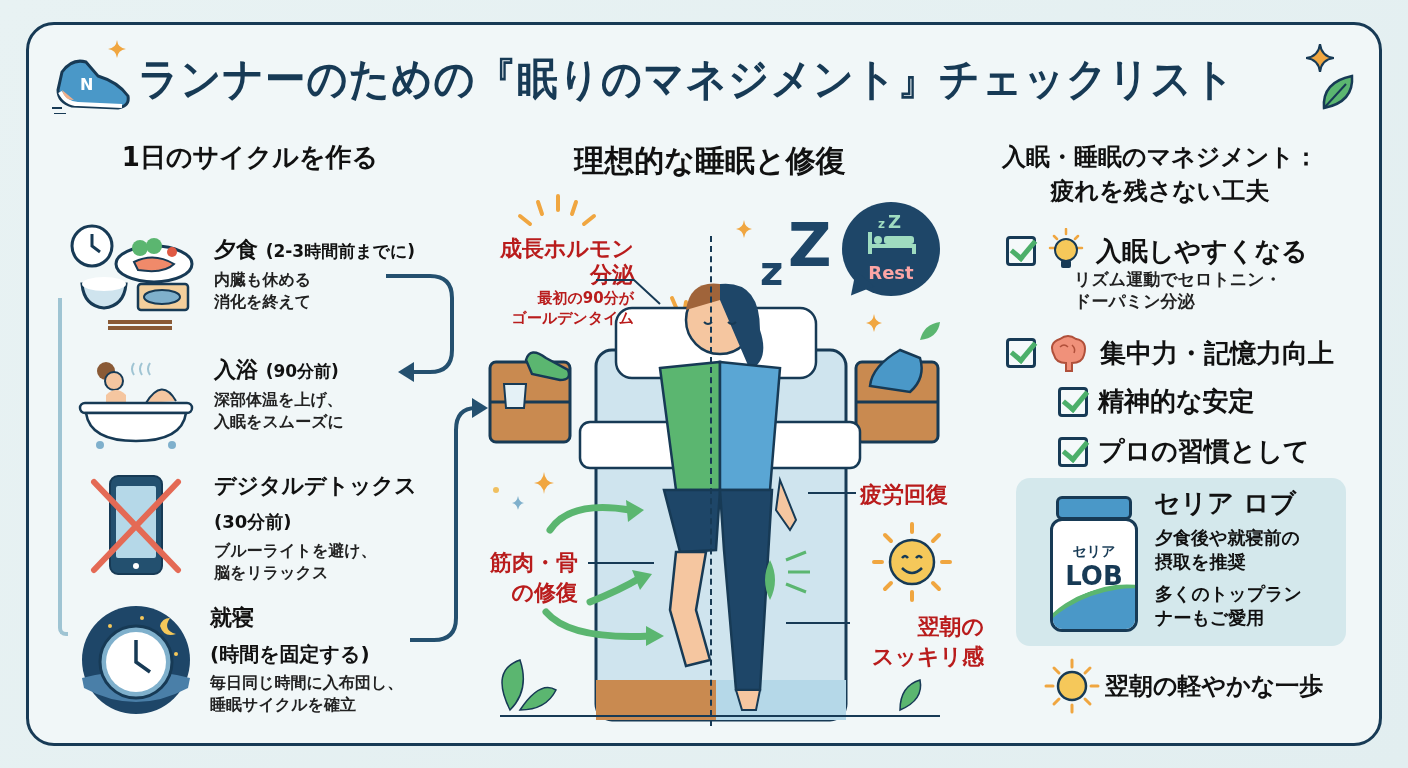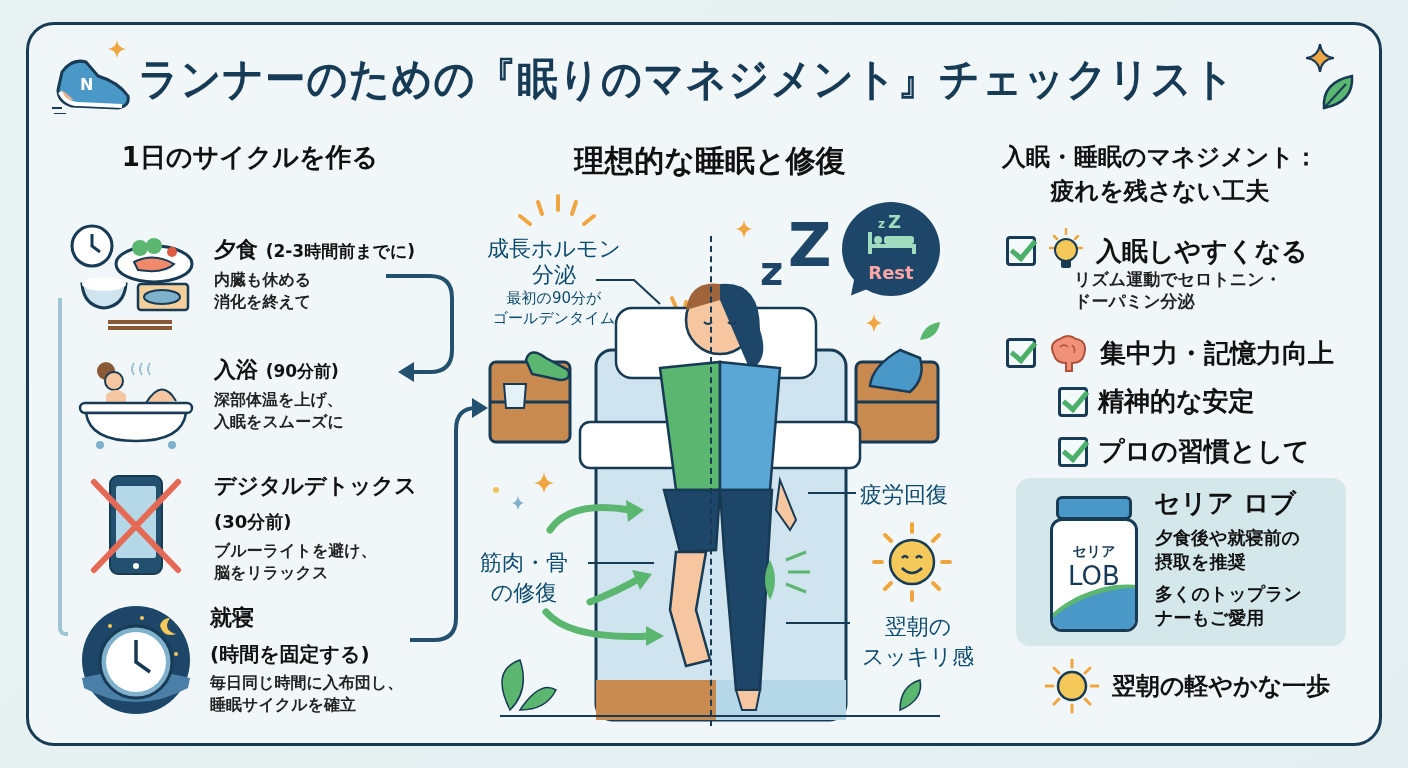--- a/index.html
+++ b/index.html
@@ -18,40 +18,40 @@
   .abs { position: absolute; }
   .title {
     position: absolute; left: 138px; top: 50px;
     font-size: 44px; font-weight: bold; color: #173a55; letter-spacing: 1px;
     white-space: nowrap; transform: scaleX(0.92); transform-origin: left;
   }
   .sec-head { position: absolute; font-weight: bold; font-size: 26px; text-align: center; line-height: 34px; color: #111; white-space: nowrap; }
   .item-h { font-weight: bold; font-size: 22px; line-height: 36px; white-space: nowrap; }
   .item-h small { font-size: 17px; font-weight: bold; }
   .item-d { font-weight: bold; font-size: 16px; line-height: 22px; color: #222; white-space: nowrap; }
-  .lbl { position: absolute; font-weight: normal; color: #0c4a6e; text-align: center; white-space: nowrap; }
+  .lbl { position: absolute; font-weight: bold; color: #b91c1c; text-align: right; white-space: nowrap; }
   .check-row { position: absolute; display: flex; align-items: center; gap: 10px; margin-left: 34px; }
   .cbox {
     width: 30px; height: 30px; border: 3px solid #173a55; border-radius: 4px; position: relative; background: #f4f9fa;
   }
   .cbox::after {
     content: ""; position: absolute; left: 7px; top: -4px; width: 10px; height: 20px;
     border-right: 5px solid #4caf6a; border-bottom: 5px solid #4caf6a; transform: rotate(40deg);
   }
   .ck-text { font-weight: bold; font-size: 26px; white-space: nowrap; }
   .product {
     position: absolute; left: 1016px; top: 478px; width: 330px; height: 168px;
     background: #d4e8ec; border-radius: 14px;
   }
   .bottle { position: absolute; left: 34px; top: 18px; width: 88px; height: 108px; }
   .bottle .cap { position: absolute; left: 6px; top: 0; width: 76px; height: 24px; background: #4a98c8; border: 3px solid #173a55; border-radius: 6px; }
   .bottle .body { position: absolute; left: 0; top: 22px; width: 88px; height: 114px; background: #fff; border: 3px solid #173a55; border-radius: 12px; overflow: hidden; }
   .bottle .wave { position: absolute; left: -20px; bottom: -40px; width: 140px; height: 80px; background: #4a98c8; border-radius: 50%; border-top: 5px solid #5bb670; transform: rotate(-20deg); }
   .bottle .b1 { position: absolute; top: 22px; width: 100%; text-align: center; font-weight: bold; font-size: 14px; color: #173a55; }
-  .bottle .b2 { position: absolute; top: 40px; width: 100%; text-align: center; font-weight: normal; font-size: 26px; color: #173a55; }
+  .bottle .b2 { position: absolute; top: 40px; width: 100%; text-align: center; font-weight: bold; font-size: 26px; color: #173a55; }
   .prod-name { position: absolute; left: 138px; top: 8px; font-weight: bold; font-size: 26px; white-space: nowrap; }
   .prod-line { position: absolute; left: 139px; font-weight: bold; font-size: 18px; line-height: 24px; white-space: nowrap; }
   .dash { position: absolute; border-left: 2px dashed #173a55; }
   .leader { position: absolute; height: 2px; background: #173a55; }
 </style>
 </head>
 <body>
 
 <div class="frame"></div>
 
@@ -315,21 +315,21 @@
     </div>
     <div class="cap"></div>
   </div>
   <div class="prod-name">セリア ロブ</div>
   <div class="prod-line" style="top:48px">夕食後や就寝前の</div>
   <div class="prod-line" style="top:72px">摂取を推奨</div>
   <div class="prod-line" style="top:104px">多くのトップラン</div>
   <div class="prod-line" style="top:128px">ナーもご愛用</div>
 </div>
 
-<div class="check-row" style="left:1010px;top:658px;gap:12px">
+<div class="check-row" style="left:1010px;top:658px;gap:5px">
   <svg width="56" height="56" viewBox="0 0 56 56">
     <g stroke="#f0a640" stroke-width="3" stroke-linecap="round">
         <path d="M28 2 L28 9 M28 47 L28 54 M2 28 L9 28 M47 28 L54 28 M10 10 L15 15 M41 41 L46 46 M46 10 L41 15 M10 46 L15 41"></path>
       </g>
     <circle cx="28" cy="28" r="14" fill="#f5c85a" stroke="#173a55" stroke-width="2.5"></circle>
   </svg>
   <div class="ck-text" style="font-size:24px">翌朝の軽やかな一歩</div>
 </div>
 
 </body></html>

